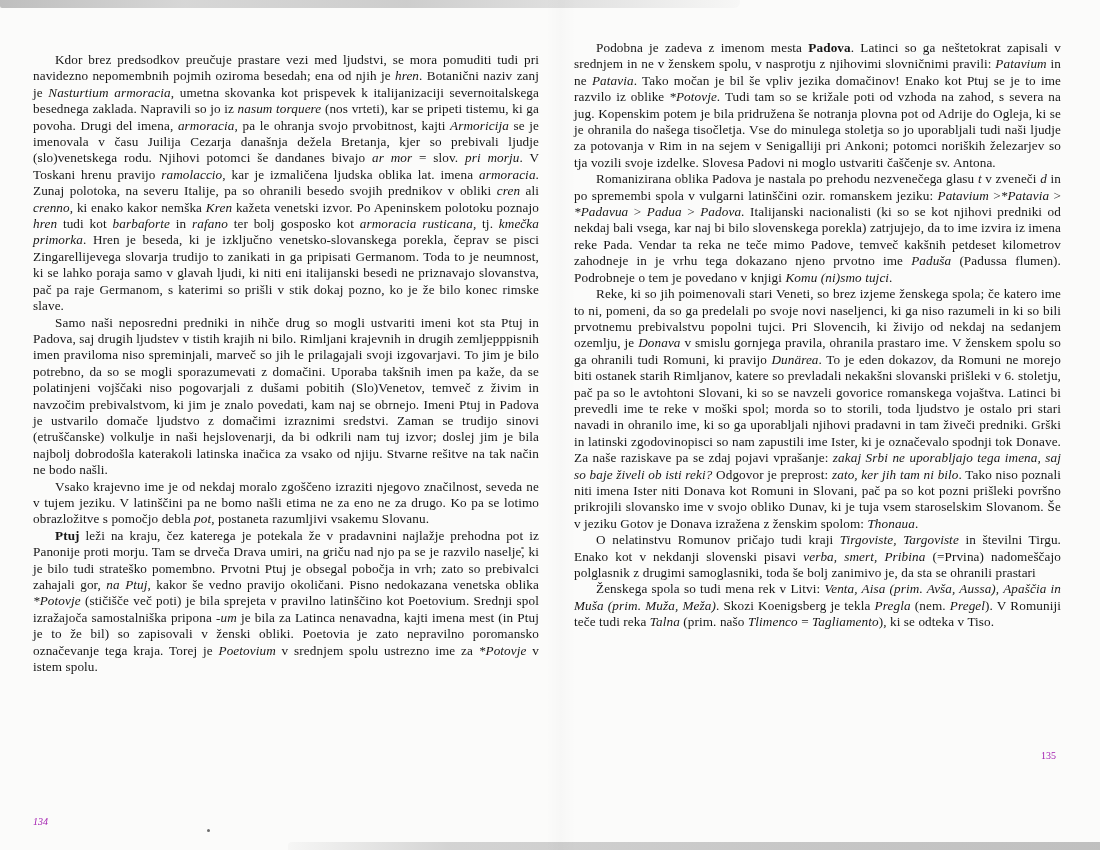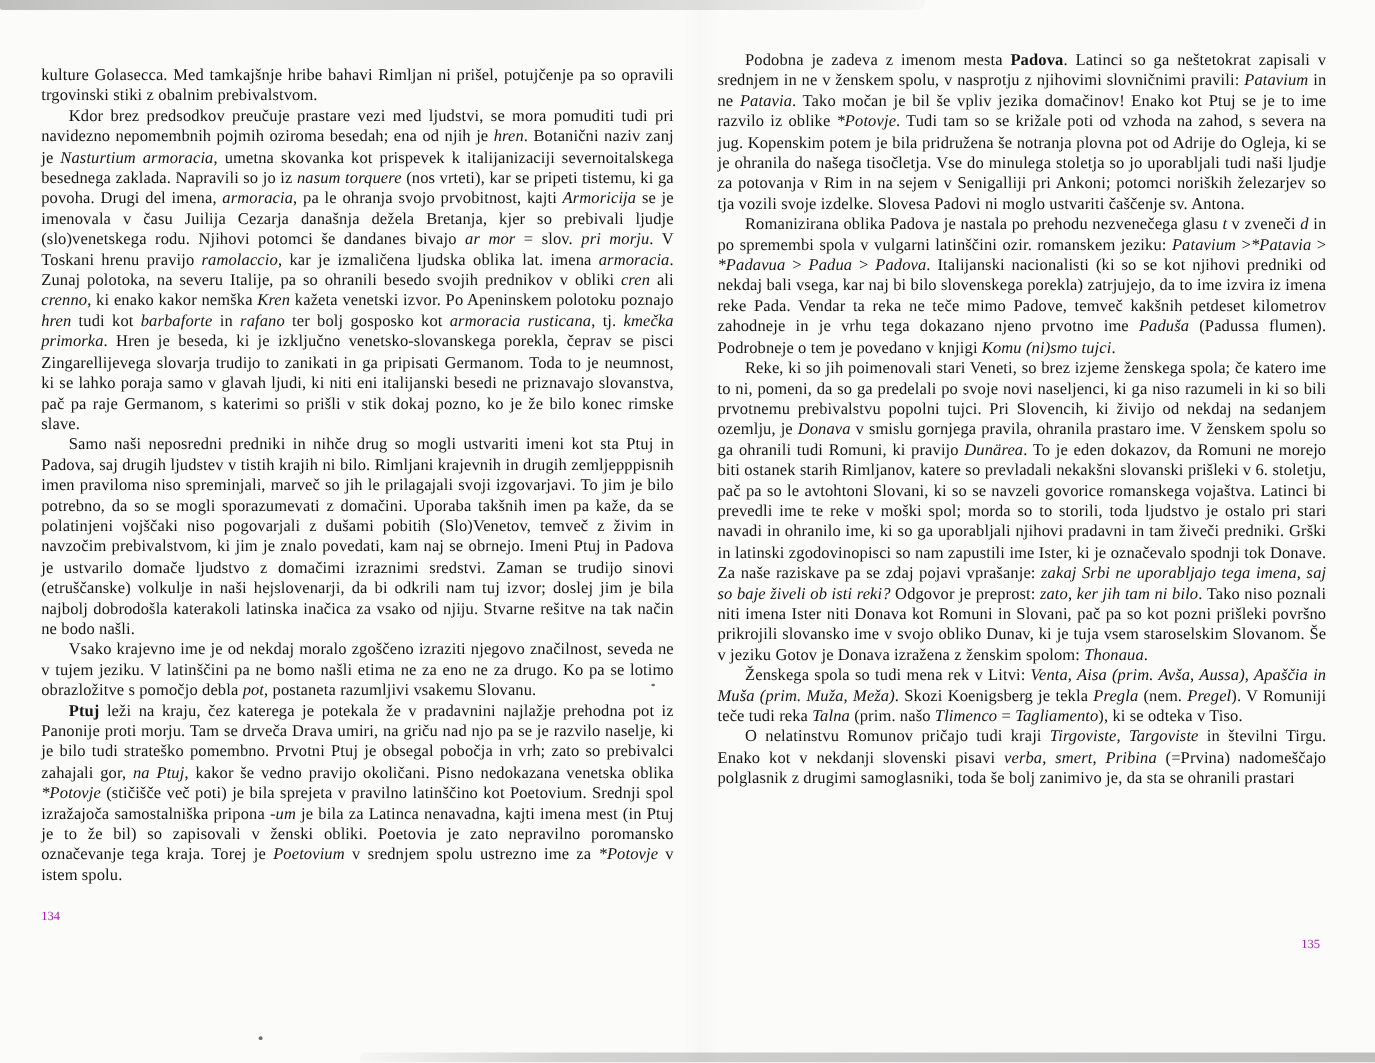--- a/index.html
+++ b/index.html
@@ -22,21 +22,21 @@
   #right-page { left: 574px; top: 40px; width: 487px; }
   .para { margin: 0; text-indent: 22px; }
   .para.noindent { text-indent: 0; }
   .para i { font-style: italic; }
   .para b { font-weight: bold; }
   .page-number {
     position: absolute;
     font-size: 10px;
     color: #a21caf;
   }
-  #page-num-left  { left: 33px; top: 728px; }
+  #page-num-left  { left: 33px; top: 816px; font-style: italic; }
   #page-num-right { left: 601px; top: 750px; width: 455px; text-align: right; }
   
   .scan-band { position: absolute; pointer-events: none; }
   #scan-band-top {
     left: 0; top: 0; width: 740px; height: 8px;
     background: linear-gradient(to right, #8d8d8d, #b9b9b9 25%, #a8a8a8 55%, #d8d8d8 85%, #f4f4f3);
     opacity: 0.55;
     border-radius: 0 0 6px 2px;
   }
   #scan-band-bottom {
@@ -60,28 +60,27 @@
 </head>
 <body>
 
 <div id="scan-band-top" class="scan-band"></div>
 <div id="scan-band-bottom" class="scan-band"></div>
 <div id="speck-1" class="scan-speck"></div>
 <div id="speck-2" class="scan-speck"></div>
 <div id="gutter-shade"></div>
 
 <div id="left-page" class="page-column">
-    <p class="para noindent">kulture Golasecca. Med tamkajšnje hribe bahavi Rimljan ni prišel, potujčenje pa so opravili trgovinski stiki z obalnim prebivalstvom.</p>
     <p class="para">Kdor brez predsodkov preučuje prastare vezi med ljudstvi, se mora pomuditi tudi pri navidezno nepomembnih pojmih oziroma besedah; ena od njih je <i>hren</i>. Botanični naziv zanj je <i>Nasturtium armoracia</i>, umetna skovanka kot prispevek k italijanizaciji severnoitalskega besednega zaklada. Napravili so jo iz <i>nasum torquere</i> (nos vrteti), kar se pripeti tistemu, ki ga povoha. Drugi del imena, <i>armoracia</i>, pa le ohranja svojo prvobitnost, kajti <i>Armoricija</i> se je imenovala v času Juilija Cezarja današnja dežela Bretanja, kjer so prebivali ljudje (slo)venetskega rodu. Njihovi potomci še dandanes bivajo <i>ar mor</i> = slov. <i>pri morju</i>. V Toskani hrenu pravijo <i>ramolaccio</i>, kar je izmaličena ljudska oblika lat. imena <i>armoracia</i>. Zunaj polotoka, na severu Italije, pa so ohranili besedo svojih prednikov v obliki <i>cren</i> ali <i>crenno</i>, ki enako kakor nemška <i>Kren</i> kažeta venetski izvor. Po Apeninskem polotoku poznajo <i>hren</i> tudi kot <i>barbaforte</i> in <i>rafano</i> ter bolj gosposko kot <i>armoracia rusticana</i>, tj. <i>kmečka primorka</i>. Hren je beseda, ki je izključno venetsko-slovanskega porekla, čeprav se pisci Zingarellijevega slovarja trudijo to zanikati in ga pripisati Germanom. Toda to je neumnost, ki se lahko poraja samo v glavah ljudi, ki niti eni italijanski besedi ne priznavajo slovanstva, pač pa raje Germanom, s katerimi so prišli v stik dokaj pozno, ko je že bilo konec rimske slave.</p>
     <p class="para">Samo naši neposredni predniki in nihče drug so mogli ustvariti imeni kot sta Ptuj in Padova, saj drugih ljudstev v tistih krajih ni bilo. Rimljani krajevnih in drugih zemljepppisnih imen praviloma niso spreminjali, marveč so jih le prilagajali svoji izgovarjavi. To jim je bilo potrebno, da so se mogli sporazumevati z domačini. Uporaba takšnih imen pa kaže, da se polatinjeni vojščaki niso pogovarjali z dušami pobitih (Slo)Venetov, temveč z živim in navzočim prebivalstvom, ki jim je znalo povedati, kam naj se obrnejo. Imeni Ptuj in Padova je ustvarilo domače ljudstvo z domačimi izraznimi sredstvi. Zaman se trudijo sinovi (etruščanske) volkulje in naši hejslovenarji, da bi odkrili nam tuj izvor; doslej jim je bila najbolj dobrodošla katerakoli latinska inačica za vsako od njiju. Stvarne rešitve na tak način ne bodo našli.</p>
     <p class="para">Vsako krajevno ime je od nekdaj moralo zgoščeno izraziti njegovo značilnost, seveda ne v tujem jeziku. V latinščini pa ne bomo našli etima ne za eno ne za drugo. Ko pa se lotimo obrazložitve s pomočjo debla <i>pot</i>, postaneta razumljivi vsakemu Slovanu.</p>
     <p class="para"><b>Ptuj</b> leži na kraju, čez katerega je potekala že v pradavnini najlažje prehodna pot iz Panonije proti morju. Tam se drveča Drava umiri, na griču nad njo pa se je razvilo naselje, ki je bilo tudi strateško pomembno. Prvotni Ptuj je obsegal pobočja in vrh; zato so prebivalci zahajali gor, <i>na Ptuj</i>, kakor še vedno pravijo okoličani. Pisno nedokazana venetska oblika <i>*Potovje</i> (stičišče več poti) je bila sprejeta v pravilno latinščino kot Poetovium. Srednji spol izražajoča samostalniška pripona <i>-um</i> je bila za Latinca nenavadna, kajti imena mest (in Ptuj je to že bil) so zapisovali v ženski obliki. Poetovia je zato nepravilno poromansko označevanje tega kraja. Torej je <i>Poetovium</i> v srednjem spolu ustrezno ime za <i>*Potovje</i> v istem spolu.</p>
   </div>
 <div id="page-num-left" class="page-number">134</div>
 
 <div id="right-page" class="page-column">
     <p class="para">Podobna je zadeva z imenom mesta <b>Padova</b>. Latinci so ga neštetokrat zapisali v srednjem in ne v ženskem spolu, v nasprotju z njihovimi slovničnimi pravili: <i>Patavium</i> in ne <i>Patavia</i>. Tako močan je bil še vpliv jezika domačinov! Enako kot Ptuj se je to ime razvilo iz oblike <i>*Potovje</i>. Tudi tam so se križale poti od vzhoda na zahod, s severa na jug. Kopenskim potem je bila pridružena še notranja plovna pot od Adrije do Ogleja, ki se je ohranila do našega tisočletja. Vse do minulega stoletja so jo uporabljali tudi naši ljudje za potovanja v Rim in na sejem v Senigalliji pri Ankoni; potomci noriških železarjev so tja vozili svoje izdelke. Slovesa Padovi ni moglo ustvariti čaščenje sv. Antona.</p>
     <p class="para">Romanizirana oblika Padova je nastala po prehodu nezvenečega glasu <i>t</i> v zveneči <i>d</i> in po spremembi spola v vulgarni latinščini ozir. romanskem jeziku: <i>Patavium</i> &gt;<i>*Patavia</i> &gt; <i>*Padavua</i> &gt; <i>Padua</i> &gt; <i>Padova</i>. Italijanski nacionalisti (ki so se kot njihovi predniki od nekdaj bali vsega, kar naj bi bilo slovenskega porekla) zatrjujejo, da to ime izvira iz imena reke Pada. Vendar ta reka ne teče mimo Padove, temveč kakšnih petdeset kilometrov zahodneje in je vrhu tega dokazano njeno prvotno ime <i>Paduša</i> (Padussa flumen). Podrobneje o tem je povedano v knjigi <i>Komu (ni)smo tujci</i>.</p>
     <p class="para">Reke, ki so jih poimenovali stari Veneti, so brez izjeme ženskega spola; če katero ime to ni, pomeni, da so ga predelali po svoje novi naseljenci, ki ga niso razumeli in ki so bili prvotnemu prebivalstvu popolni tujci. Pri Slovencih, ki živijo od nekdaj na sedanjem ozemlju, je <i>Donava</i> v smislu gornjega pravila, ohranila prastaro ime. V ženskem spolu so ga ohranili tudi Romuni, ki pravijo <i>Dunärea</i>. To je eden dokazov, da Romuni ne morejo biti ostanek starih Rimljanov, katere so prevladali nekakšni slovanski prišleki v 6. stoletju, pač pa so le avtohtoni Slovani, ki so se navzeli govorice romanskega vojaštva. Latinci bi prevedli ime te reke v moški spol; morda so to storili, toda ljudstvo je ostalo pri stari navadi in ohranilo ime, ki so ga uporabljali njihovi pradavni in tam živeči predniki. Grški in latinski zgodovinopisci so nam zapustili ime Ister, ki je označevalo spodnji tok Donave. Za naše raziskave pa se zdaj pojavi vprašanje: <i>zakaj Srbi ne uporabljajo tega imena, saj so baje živeli ob isti reki?</i> Odgovor je preprost: <i>zato, ker jih tam ni bilo</i>. Tako niso poznali niti imena Ister niti Donava kot Romuni in Slovani, pač pa so kot pozni prišleki površno prikrojili slovansko ime v svojo obliko Dunav, ki je tuja vsem staroselskim Slovanom. Še v jeziku Gotov je Donava izražena z ženskim spolom: <i>Thonaua</i>.</p>
+    <p class="para">O nelatinstvu Romunov pričajo tudi kraji <i>Tirgoviste, Targoviste</i> in številni Tirgu. Enako kot v nekdanji slovenski pisavi <i>verba, smert, Pribina</i> (=Prvina) nadomeščajo polglasnik z drugimi samoglasniki, toda še bolj zanimivo je, da sta se ohranili prastari</p>
     <p class="para">Ženskega spola so tudi mena rek v Litvi: <i>Venta, Aisa (prim. Avša, Aussa), Apaščia in Muša (prim. Muža, Meža)</i>. Skozi Koenigsberg je tekla <i>Pregla</i> (nem. <i>Pregel</i>). V Romuniji teče tudi reka <i>Talna</i> (prim. našo <i>Tlimenco</i> = <i>Tagliamento</i>), ki se odteka v Tiso.</p>
-    <p class="para">O nelatinstvu Romunov pričajo tudi kraji <i>Tirgoviste, Targoviste</i> in številni Tirgu. Enako kot v nekdanji slovenski pisavi <i>verba, smert, Pribina</i> (=Prvina) nadomeščajo polglasnik z drugimi samoglasniki, toda še bolj zanimivo je, da sta se ohranili prastari</p>
   </div>
 <div id="page-num-right" class="page-number">135</div>
 
 </body></html>

